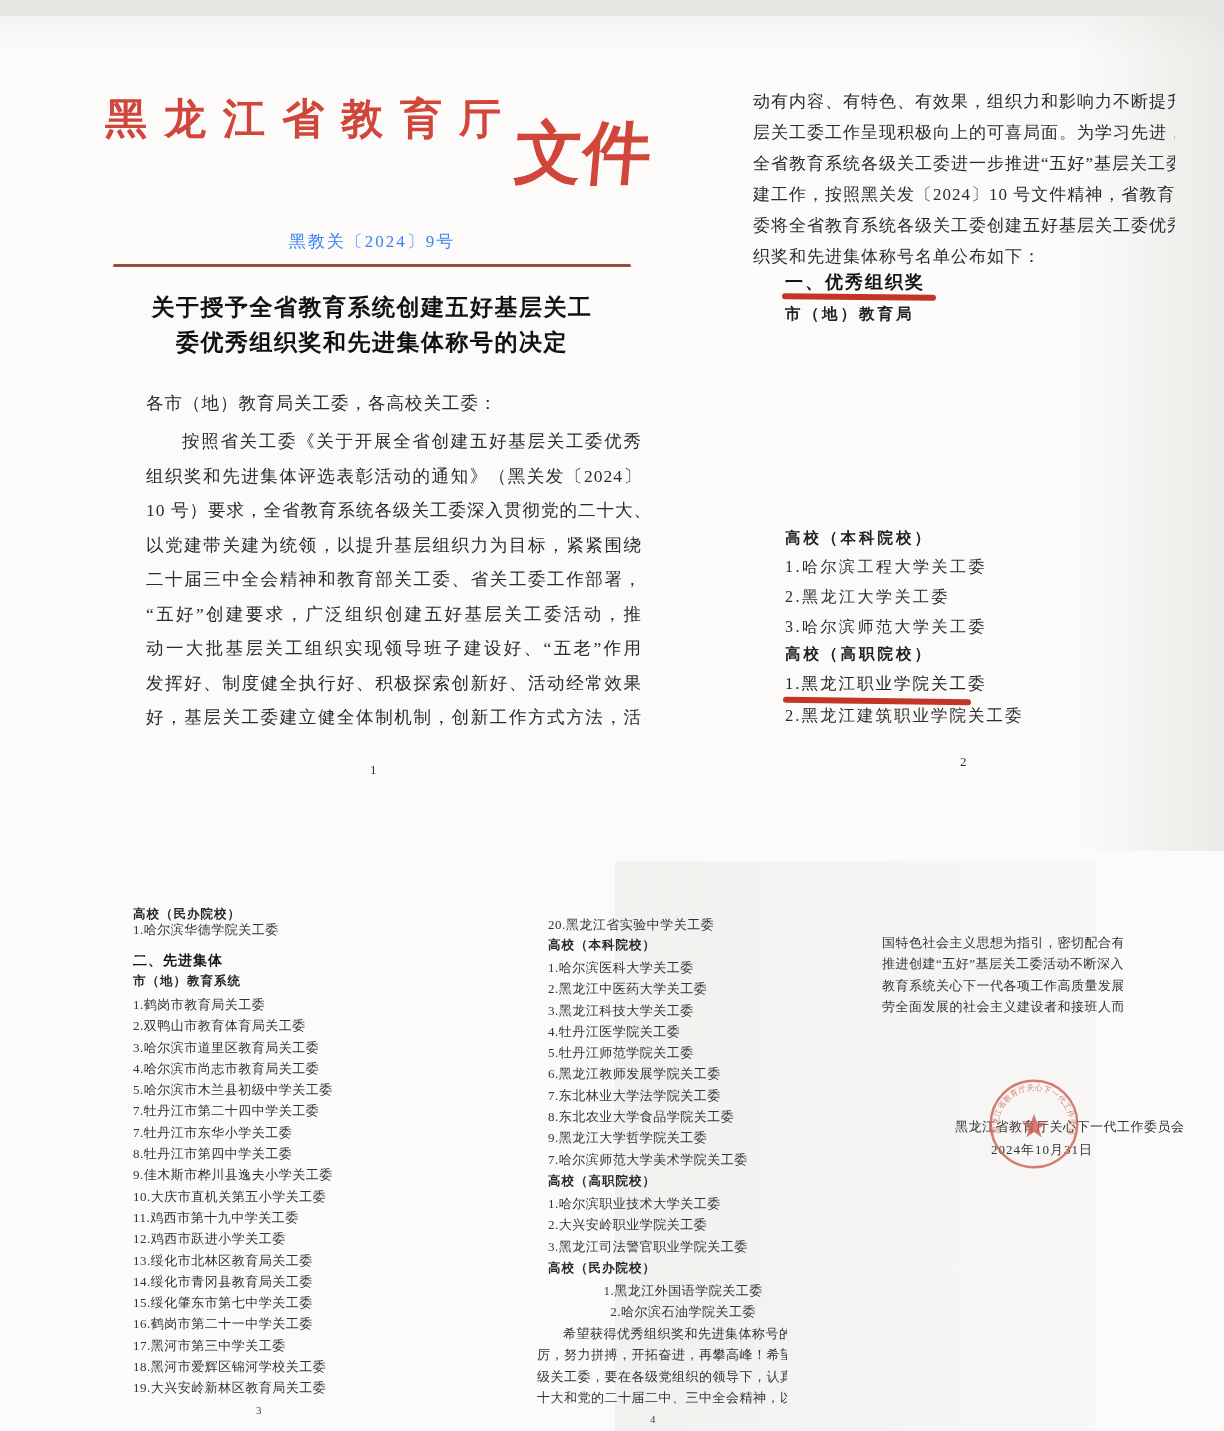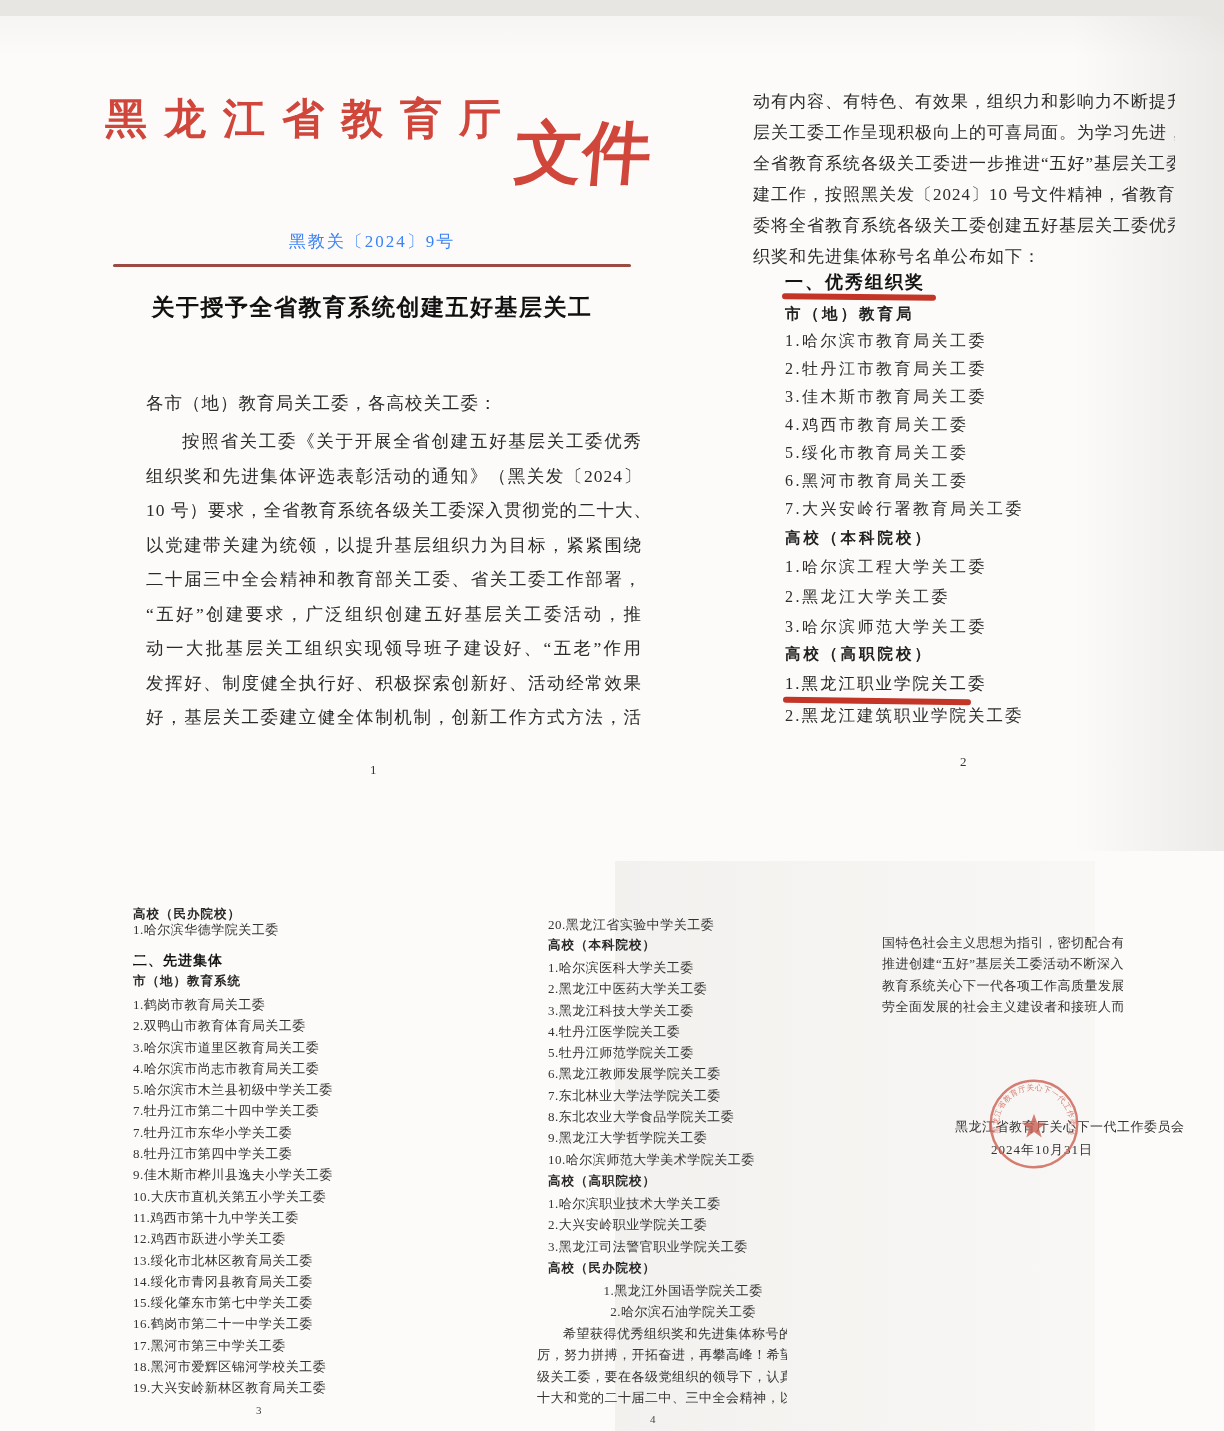--- a/index.html
+++ b/index.html
@@ -104,20 +104,21 @@
   <div class="shade shade-right"></div>
   <div class="shade shade-mid"></div>
   <div class="shade shade-top"></div>
 
   <div class="page" style="left:85px;top:20px;width:620px;height:760px;">
     <div class="abs p1-header-l1">黑龙江省教育厅</div>
     <div class="abs p1-header-suffix">文件</div>
     <div class="abs p1-docnum">黑教关〔2024〕9号</div>
     <div class="abs p1-rule"></div>
     <div class="abs p1-title p1-title1">关于授予全省教育系统创建五好基层关工</div>
+    <div class="abs p1-title p1-title2">委优秀组织奖和先进集体称号的决定</div>
     <div class="abs p1-salutation">各市（地）教育局关工委，各高校关工委：</div>
     <div class="abs p1-body">
         <div class="pline">按照省关工委《关于开展全省创建五好基层关工委优秀</div>
         <div class="pline">组织奖和先进集体评选表彰活动的通知》（黑关发〔2024〕</div>
         <div class="pline">10 号）要求，全省教育系统各级关工委深入贯彻党的二十大、</div>
         <div class="pline">以党建带关建为统领，以提升基层组织力为目标，紧紧围绕</div>
         <div class="pline">二十届三中全会精神和教育部关工委、省关工委工作部署，</div>
         <div class="pline">“五好”创建要求，广泛组织创建五好基层关工委活动，推</div>
         <div class="pline">动一大批基层关工组织实现领导班子建设好、“五老”作用</div>
         <div class="pline">发挥好、制度健全执行好、积极探索创新好、活动经常效果</div>
@@ -131,29 +132,20 @@
         <div class="pline">动有内容、有特色、有效果，组织力和影响力不断提升，基</div>
         <div class="pline">层关工委工作呈现积极向上的可喜局面。为学习先进，激励</div>
         <div class="pline">全省教育系统各级关工委进一步推进“五好”基层关工委创</div>
         <div class="pline">建工作，按照黑关发〔2024〕10 号文件精神，省教育厅关工</div>
         <div class="pline">委将全省教育系统各级关工委创建五好基层关工委优秀组</div>
         <div class="pline">织奖和先进集体称号名单公布如下：</div>
       </div>
     <div class="abs p2-sec">一、优秀组织奖</div>
     <div class="abs p2-underline1"></div>
     <div class="abs grp-label-lg p2-g1-label">市（地）教育局</div>
-    <div class="abs p2-list p2-g1">
-        <div class="iline">1.哈尔滨市教育局关工委</div>
-        <div class="iline">2.牡丹江市教育局关工委</div>
-        <div class="iline">3.佳木斯市教育局关工委</div>
-        <div class="iline">4.鸡西市教育局关工委</div>
-        <div class="iline">5.绥化市教育局关工委</div>
-        <div class="iline">6.黑河市教育局关工委</div>
-        <div class="iline">7.大兴安岭行署教育局关工委</div>
-      </div>
     <div class="abs grp-label-lg p2-g2-label">高校（本科院校）</div>
     <div class="abs p2-list p2-g2">
         <div class="iline">1.哈尔滨工程大学关工委</div>
         <div class="iline">2.黑龙江大学关工委</div>
         <div class="iline">3.哈尔滨师范大学关工委</div>
       </div>
     <div class="abs grp-label-lg p2-g3-label">高校（高职院校）</div>
     <div class="abs p2-hl-item">1.黑龙江职业学院关工委</div>
     <div class="abs p2-underline2"></div>
     <div class="abs p2-item2">2.黑龙江建筑职业学院关工委</div>
@@ -195,21 +187,21 @@
     <div class="abs sm-list p4-g1">
         <div class="iline">1.哈尔滨医科大学关工委</div>
         <div class="iline">2.黑龙江中医药大学关工委</div>
         <div class="iline">3.黑龙江科技大学关工委</div>
         <div class="iline">4.牡丹江医学院关工委</div>
         <div class="iline">5.牡丹江师范学院关工委</div>
         <div class="iline">6.黑龙江教师发展学院关工委</div>
         <div class="iline">7.东北林业大学法学院关工委</div>
         <div class="iline">8.东北农业大学食品学院关工委</div>
         <div class="iline">9.黑龙江大学哲学院关工委</div>
-        <div class="iline">10.哈尔滨师范大学美术学院关工委</div>
+        <div class="iline">7.哈尔滨师范大学美术学院关工委</div>
       </div>
     <div class="abs sm-label p4-g2-label">高校（高职院校）</div>
     <div class="abs sm-list p4-g2">
         <div class="iline">1.哈尔滨职业技术大学关工委</div>
         <div class="iline">2.大兴安岭职业学院关工委</div>
         <div class="iline">3.黑龙江司法警官职业学院关工委</div>
       </div>
     <div class="abs sm-label p4-g3-label">高校（民办院校）</div>
     <div class="abs sm-list p4-g3">
         <div class="iline">1.黑龙江外国语学院关工委</div>

